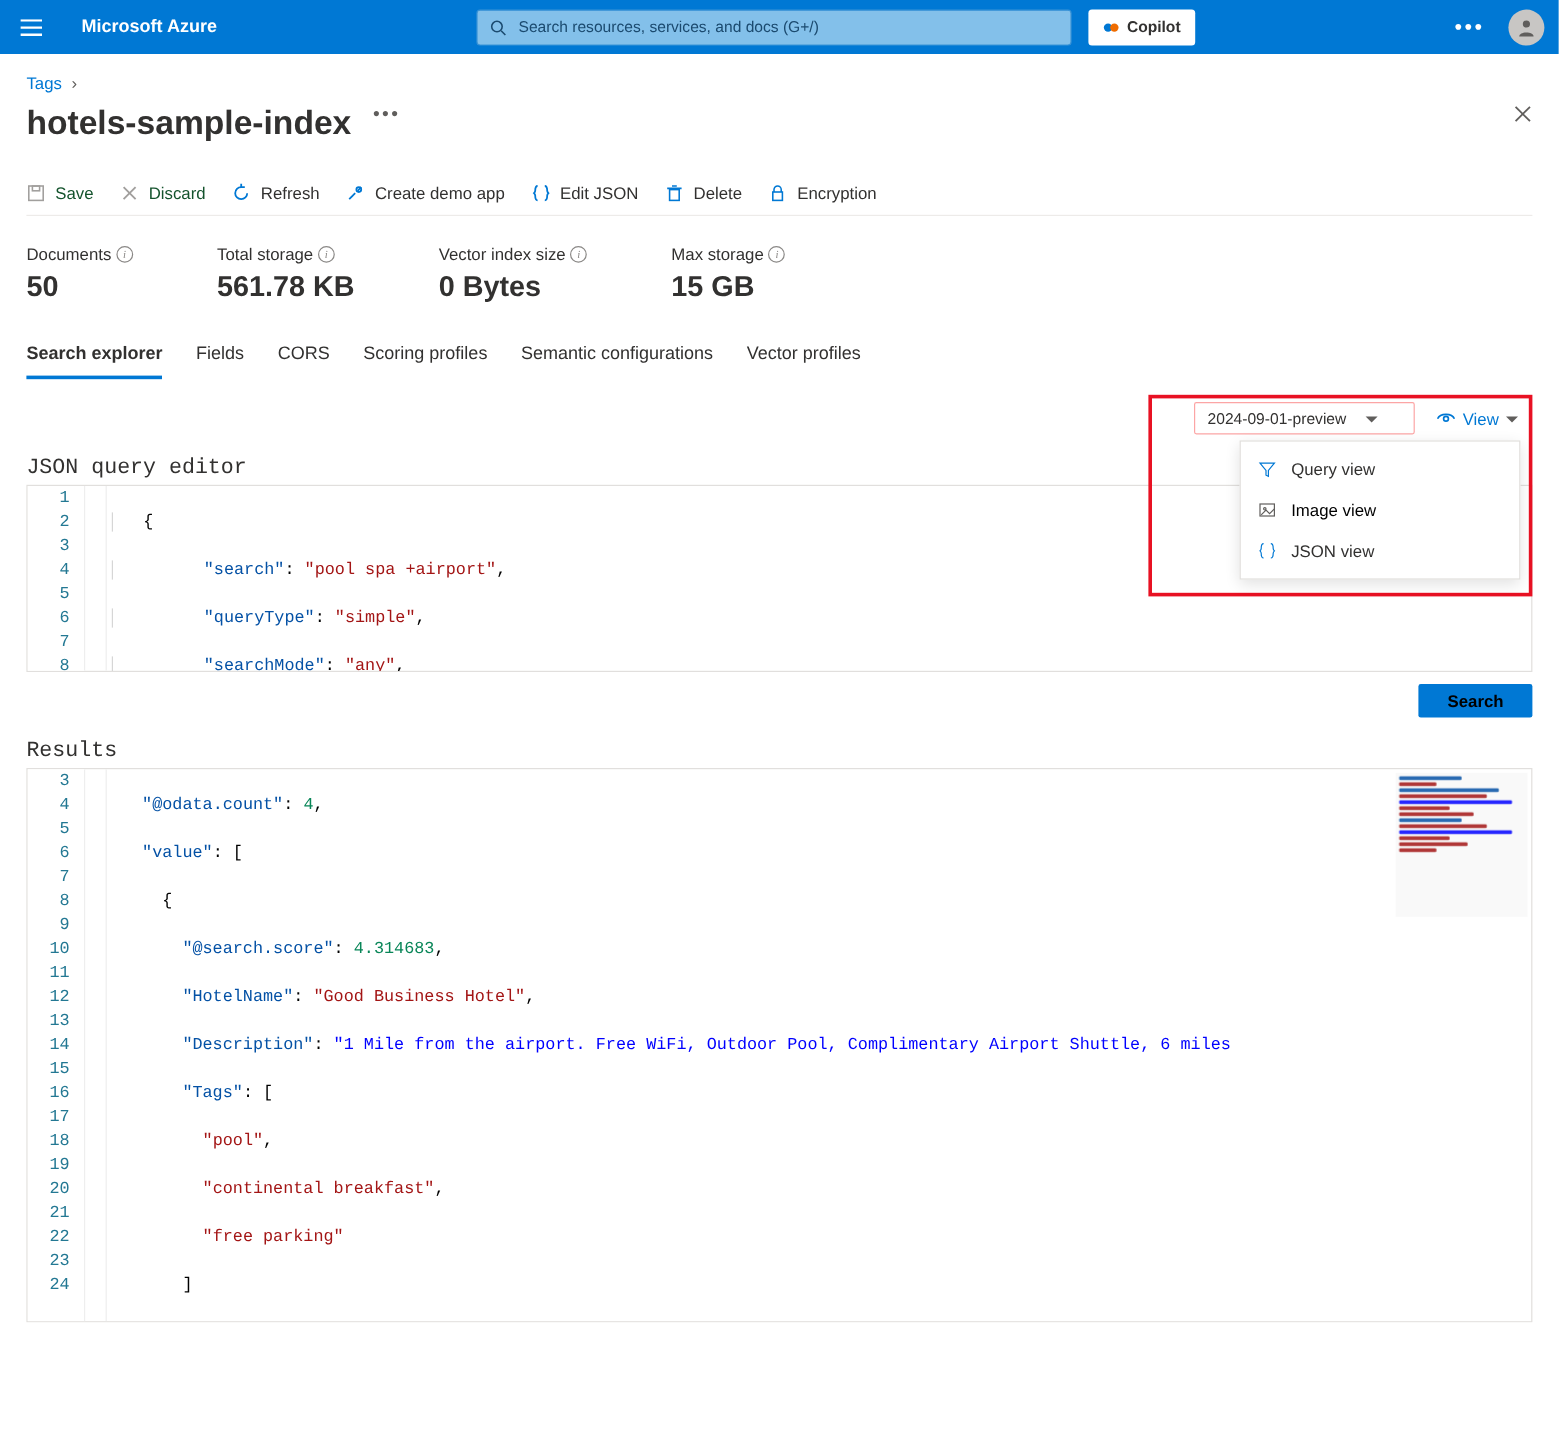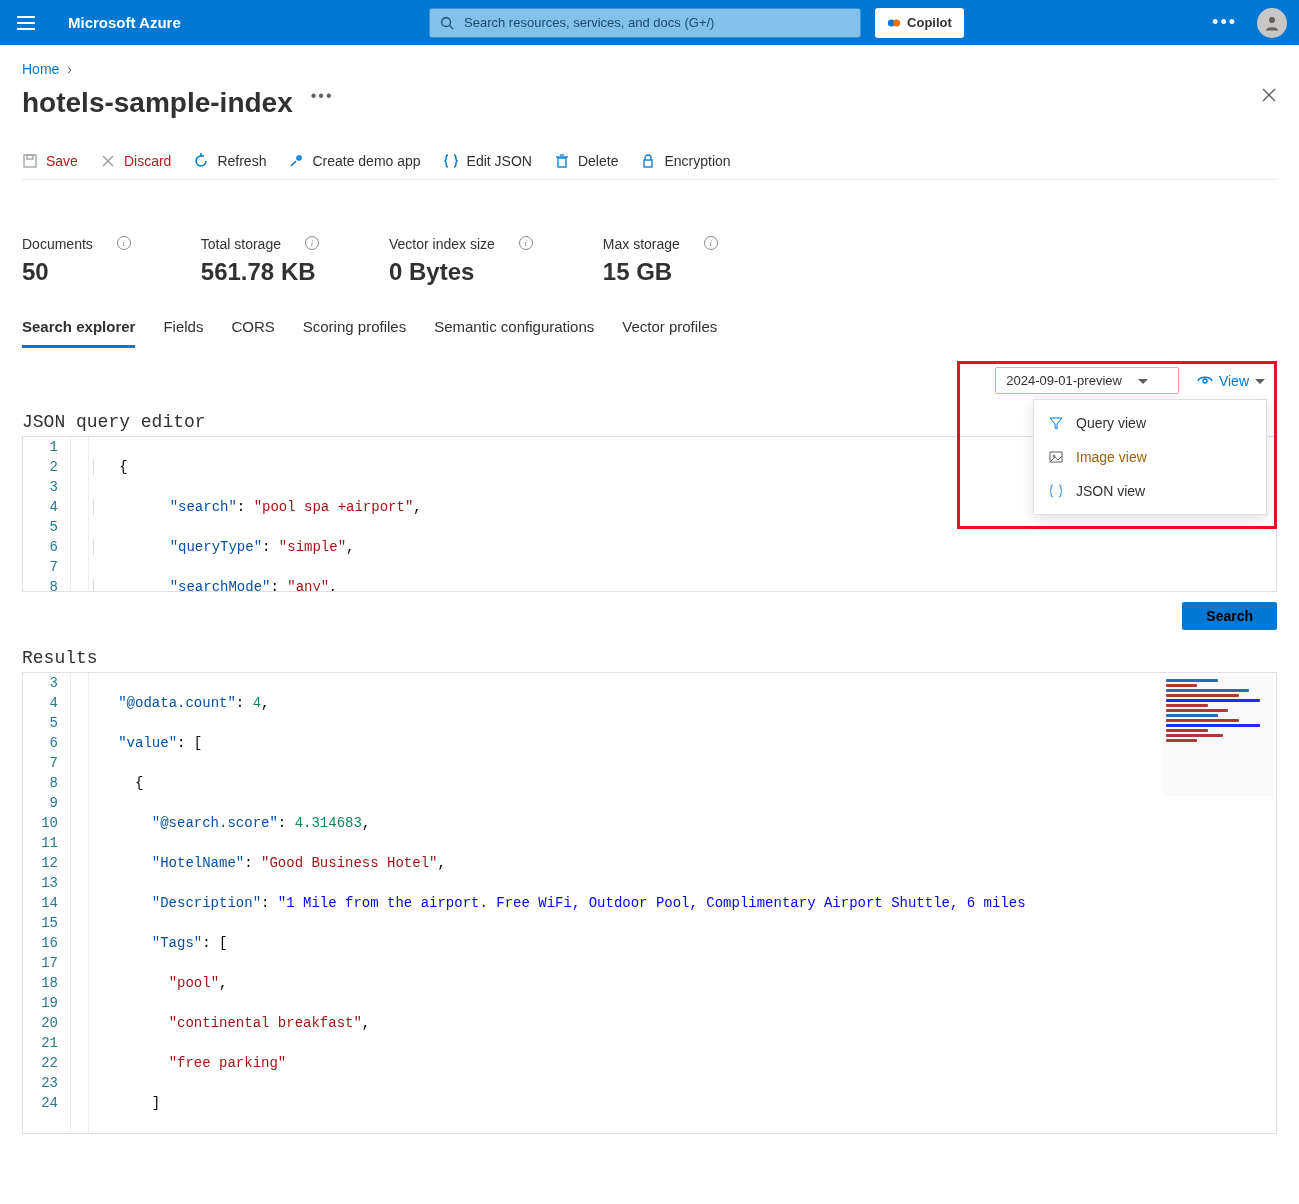--- a/index.html
+++ b/index.html
@@ -20,21 +20,21 @@
     padding: 0 12px;
     color: #fff;
   }
   .hamburger { width: 28px; display:flex; align-items:center; justify-content:center; cursor:pointer; }
   .hamburger svg { stroke:#fff; }
   .brand { font-weight:600; font-size:15px; margin-left: 28px; }
   .topbar-center { flex:1; display:flex; justify-content:center; }
   .search-wrap {
     display:flex; align-items:center;
     background:#83c0ea; border:1px solid #3a93d6;
-    border-radius:3px; width:432px; height:30px;
+    border-radius:3px; width:496px; height:30px;
     padding: 0 10px;
   }
   .search-wrap input {
     flex:1; border:none; background:transparent; outline:none;
     font-size:13px; color:#1b3a57;
   }
   .search-wrap input::placeholder { color:#1b4a6f; }
   .copilot-btn {
     background:#fff; color:#323130; border-radius:3px;
     height:30px; padding:0 12px; margin-left:14px;
@@ -59,27 +59,27 @@
   .title-close { margin-left:auto; cursor:pointer; color:#605e5c; }
   .title-close svg { stroke:#605e5c; }
 
   
   .toolbar {
     display:flex; align-items:center; gap:22px;
     margin-top:34px; padding-bottom:10px;
     border-bottom:1px solid #edebe9;
   }
   .tb-btn { display:flex; align-items:center; gap:8px; color:#323130; cursor:pointer; font-size:14px; }
-  .tb-btn.disabled { color:#b91c1c; }
+  .tb-btn.disabled { color:#14532d; }
   .tb-btn svg { width:16px; height:16px; }
 
   
   .stats { display:flex; gap:70px; margin-top:24px; }
   .stat { }
-  .stat-label { display:flex; align-items:flex-start; gap:24px; color:#323130; font-size:14px;margin-top:32px; }
+  .stat-label { display:flex; align-items:center; gap:4px; color:#323130; font-size:14px; }
   .info-i {
     width:14px;height:14px;border:1px solid #8a8886;border-radius:50%;
     display:inline-flex;align-items:center;justify-content:center;
     font-size:9px;color:#8a8886;font-style:italic;font-family:serif;
   }
   .stat-value { font-size:24px; font-weight:600; margin-top:6px; }
 
   
   .tabs { display:flex; gap:28px; margin-top:32px; border-bottom:1px solid #fff; }
   .tab { padding-bottom:10px; cursor:pointer; font-size:15px; color:#323130; }
@@ -107,21 +107,21 @@
   }
   .view-btn { display:flex; align-items:center; gap:6px; color:#0078d4; cursor:pointer; font-size:14px;}
   .view-menu {
     position:absolute; top:32px; right:10px;
     background:#fff; border:1px solid #e1dfdd;
     box-shadow:0 4px 12px rgba(0,0,0,0.12);
     width:234px; padding:6px 0; z-index:10;
   }
   .view-menu-item { display:flex; align-items:center; gap:12px; padding:9px 14px; cursor:pointer; font-size:14px;}
   .view-menu-item svg { width:16px; height:16px; stroke:#0078d4; fill:none; }
-  .view-menu-item.muted { color:#a16207; }
+  .view-menu-item.muted { color:#000000; }
   .view-menu-item.muted svg { stroke:#605e5c; }
 
   
   .section-label { font-size:18px; margin-top:18px; margin-bottom:4px;font-family:Liberation Mono, monospace; }
   .editor {
     border:1px solid #e1dfdd;
     font-family: Consolas, "Courier New", monospace;
     font-size:14px; line-height:20px;
     display:flex;
     overflow:hidden;
@@ -204,21 +204,21 @@
           <circle cx="12" cy="8" r="4"></circle>
           <path d="M4 22 C4 16 20 16 20 22 Z"></path>
         </svg>
     </div>
   </div>
 </div>
 
 <div class="page">
 
   <div class="breadcrumb">
-    <a>Home</a>
+    <a>Tags</a>
     <span style="color:#605e5c">›</span>
   </div>
 
   <div class="title-row">
     <div class="page-title">hotels-sample-index</div>
     <div class="title-dots">•••</div>
     <div class="title-close">
       <svg width="16" height="16" viewBox="0 0 16 16" fill="none" stroke-width="1.5">
           <line x1="2" y1="2" x2="14" y2="14"></line>
           <line x1="14" y1="2" x2="2" y2="14"></line>

